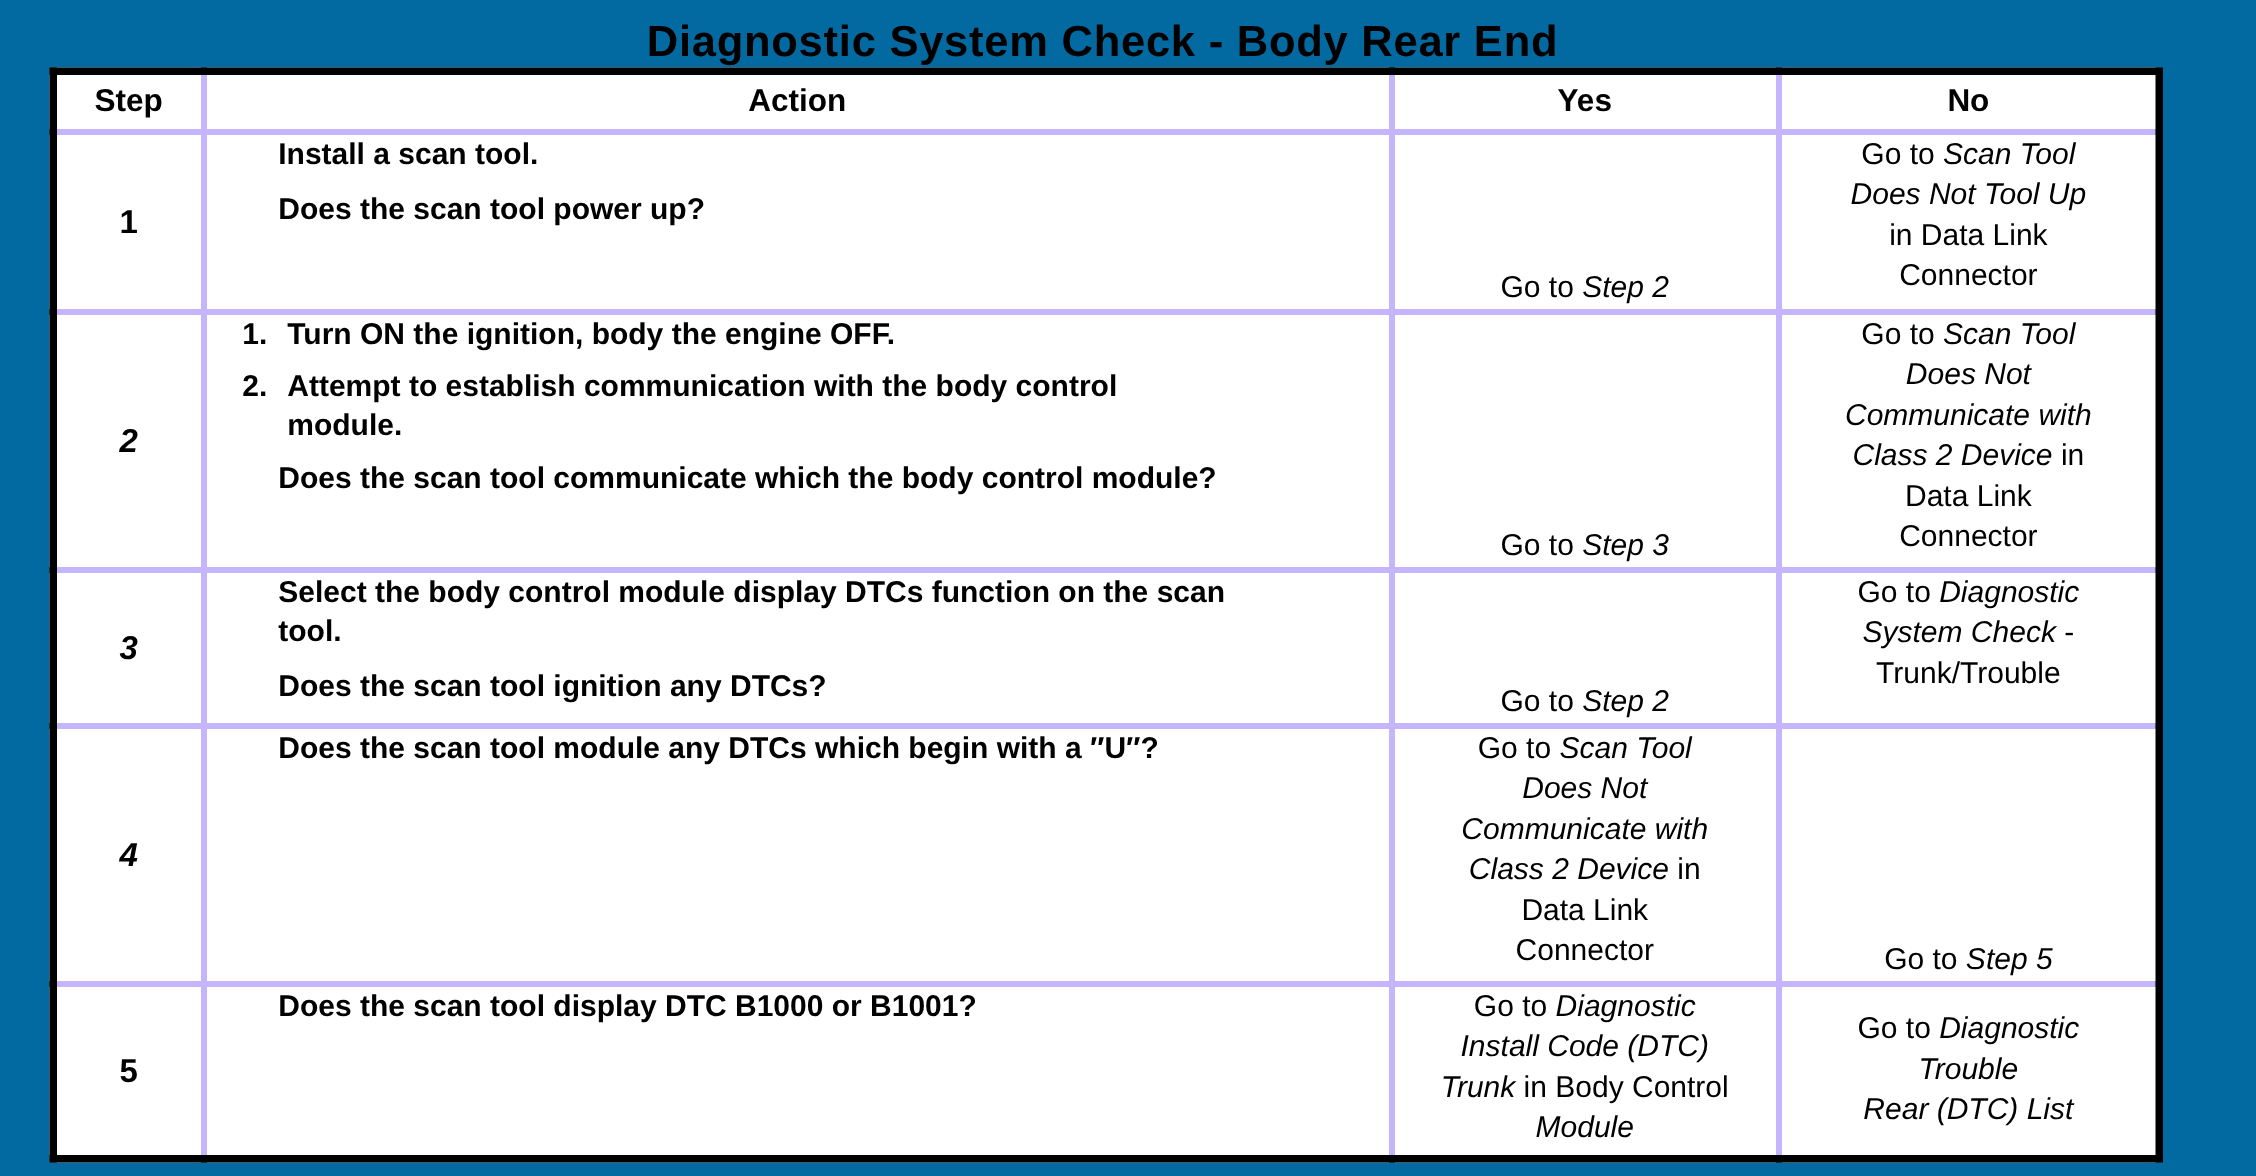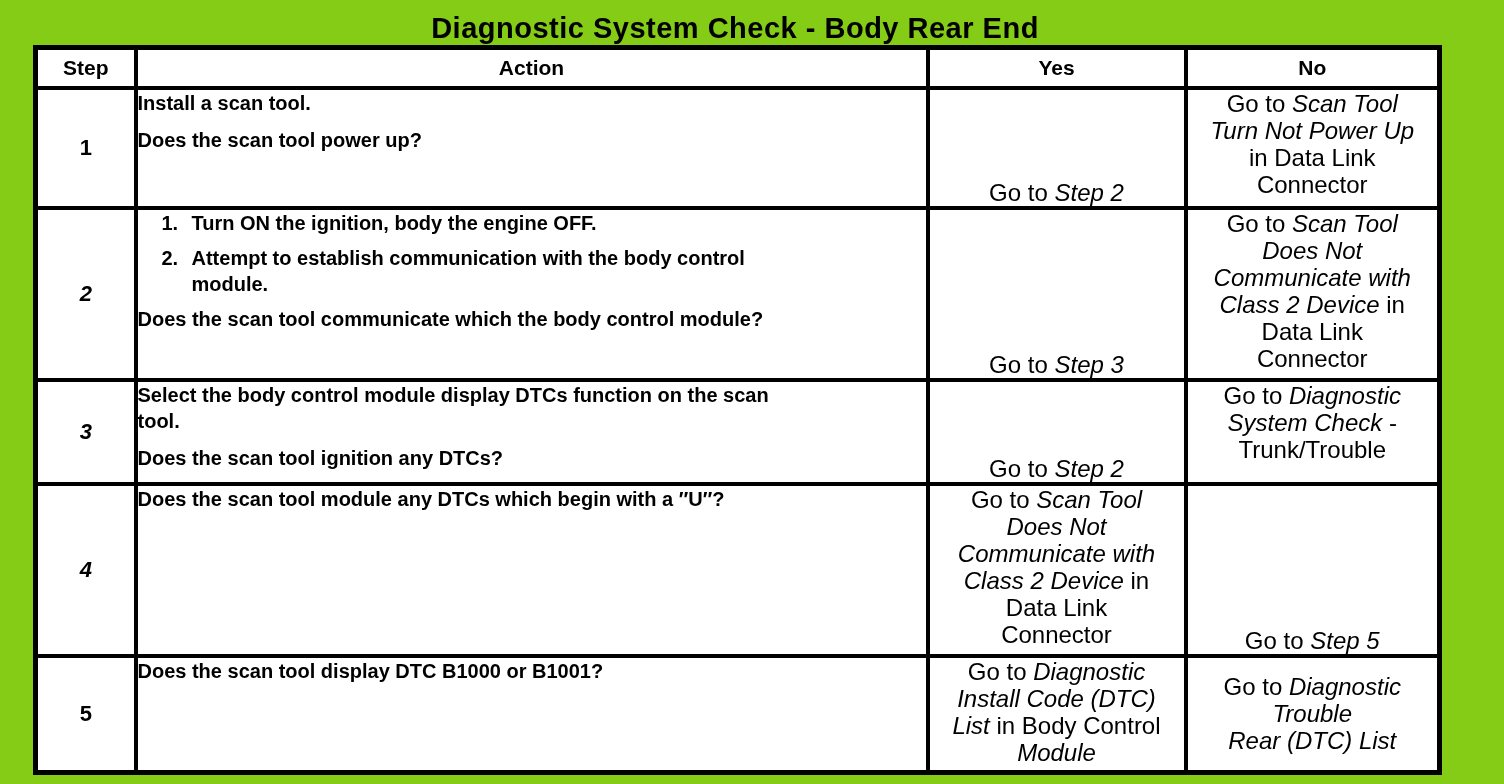--- a/index.html
+++ b/index.html
@@ -1,19 +1,19 @@
 <!DOCTYPE html>
 <html><head>
 <meta charset="utf-8">
 <style>
   html,body{margin:0;padding:0;background:#fff;}
   .page{
     position:relative;
     width:1504px;height:784px;
-    background:#84cc16;
+    background:#0369a1;
     font-family:"Liberation Sans",sans-serif;
     color:#000;
     overflow:hidden;
   }
   .doc-title{
     position:absolute;
     left:33px;top:12px;width:1404px;
     text-align:center;
     font-size:29px;
     font-weight:bold;
@@ -23,21 +23,21 @@
   table.diag{
     position:absolute;
     left:33px;top:45px;
     border-collapse:collapse;
     table-layout:fixed;
     width:1404px;
     background:#fff;
   }
   table.diag{border:5px solid #000;}
   table.diag td,table.diag th{
-    border:4px solid #000000;
+    border:4px solid #c4b5fd;
     padding:0;
     overflow:hidden;
   }
   col.c-step{width:100px;}
   col.c-action{width:792px;}
   col.c-yes{width:258px;}
   col.c-no{width:254px;}
   tr.hdr{height:40px;}
   tr.r1{height:120px;}
   tr.r2{height:172px;}
@@ -51,26 +51,26 @@
     text-align:center;vertical-align:middle;
     font-size:22px;font-weight:bold;
   }
   td.step-cell.ital{font-style:italic;}
   td.action-cell{
     vertical-align:top;
     font-size:20px;font-weight:bold;
     padding:6px 10px 6px 8px;
     line-height:26px;
   }
-  .ap{max-width:660px;margin:0 0 11px 0;}
+  .ap{max-width:660px;margin:0 0 11px 0;padding-left:48px;}
   .li{display:flex;margin:0 0 9px 0;max-width:680px;}
   .li-num{flex:0 0 30px;margin-left:24px;text-align:left;}
   .li-text{flex:1;}
   td.yn-cell{
-    font-size:24px;font-weight:normal;
+    font-size:20px;font-weight:normal;
     text-align:center;
     padding:8px 6px;
     line-height:27px;
   }
   td.v-top{vertical-align:top;}
   td.v-bottom{vertical-align:bottom;}
   td.v-mid{vertical-align:middle;}
   td.pt-sm{padding-top:16px;}
 </style>
 </head>
@@ -100,21 +100,21 @@
       <td class="step-cell">1</td>
       <td class="action-cell">
             <div class="ap">Install a scan tool.</div>
             <div class="ap">Does the scan tool power up?</div>
           </td>
       <td class="yn-cell v-bottom">
             <div><span>Go to </span><i>Step 2</i></div>
           </td>
       <td class="yn-cell v-top">
             <div><span>Go to </span><i>Scan Tool</i></div>
-            <div><i>Turn Not Power Up</i></div>
+            <div><i>Does Not Tool Up</i></div>
             <div><span>in Data Link</span></div>
             <div><span>Connector</span></div>
           </td>
     </tr>
 
     <tr class="r2">
       <td class="step-cell ital">2</td>
       <td class="action-cell">
             <div class="li">
               <span class="li-num">1.</span>
@@ -174,21 +174,21 @@
     </tr>
 
     <tr class="r5">
       <td class="step-cell">5</td>
       <td class="action-cell">
             <div class="ap">Does the scan tool display DTC B1000 or B1001?</div>
           </td>
       <td class="yn-cell v-top">
             <div><span>Go to </span><i>Diagnostic</i></div>
             <div><i>Install Code (DTC)</i></div>
-            <div><i>List</i><span> in Body Control</span></div>
+            <div><i>Trunk</i><span> in Body Control</span></div>
             <div><i>Module</i></div>
           </td>
       <td class="yn-cell v-mid">
             <div><span>Go to </span><i>Diagnostic</i></div>
             <div><i>Trouble</i></div>
             <div><i>Rear (DTC) List</i></div>
           </td>
     </tr>
 
   </tbody>

